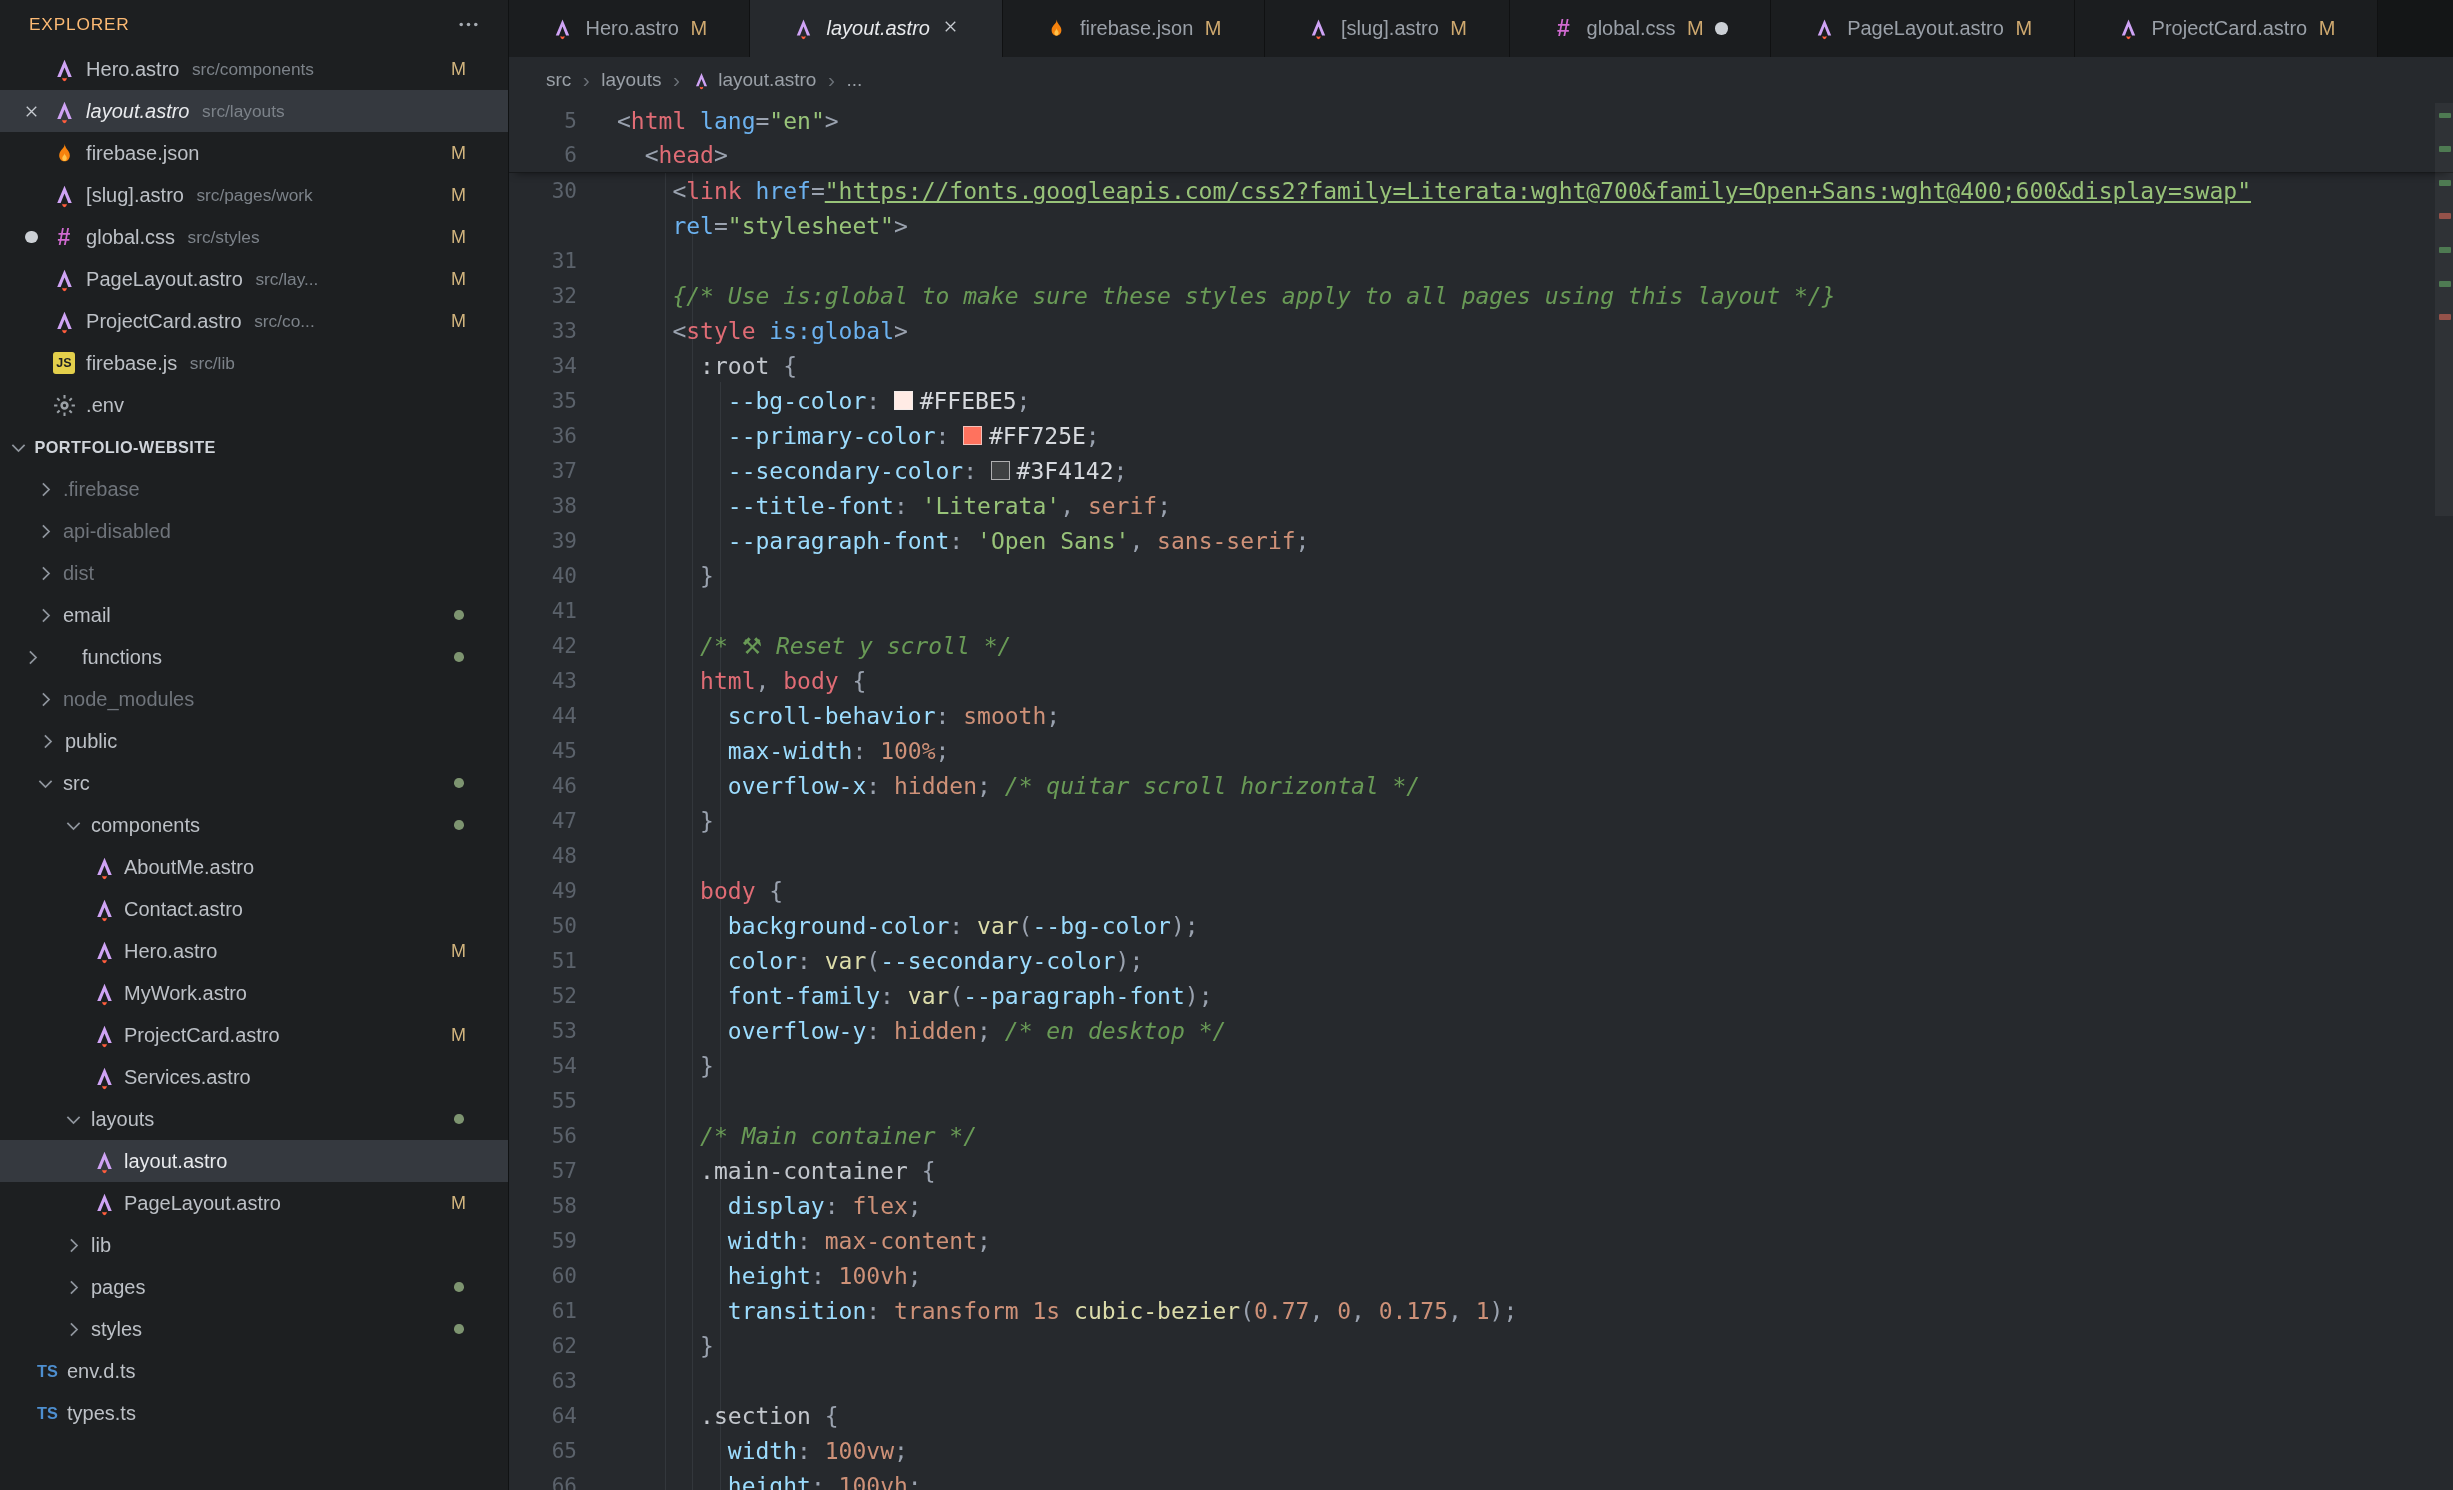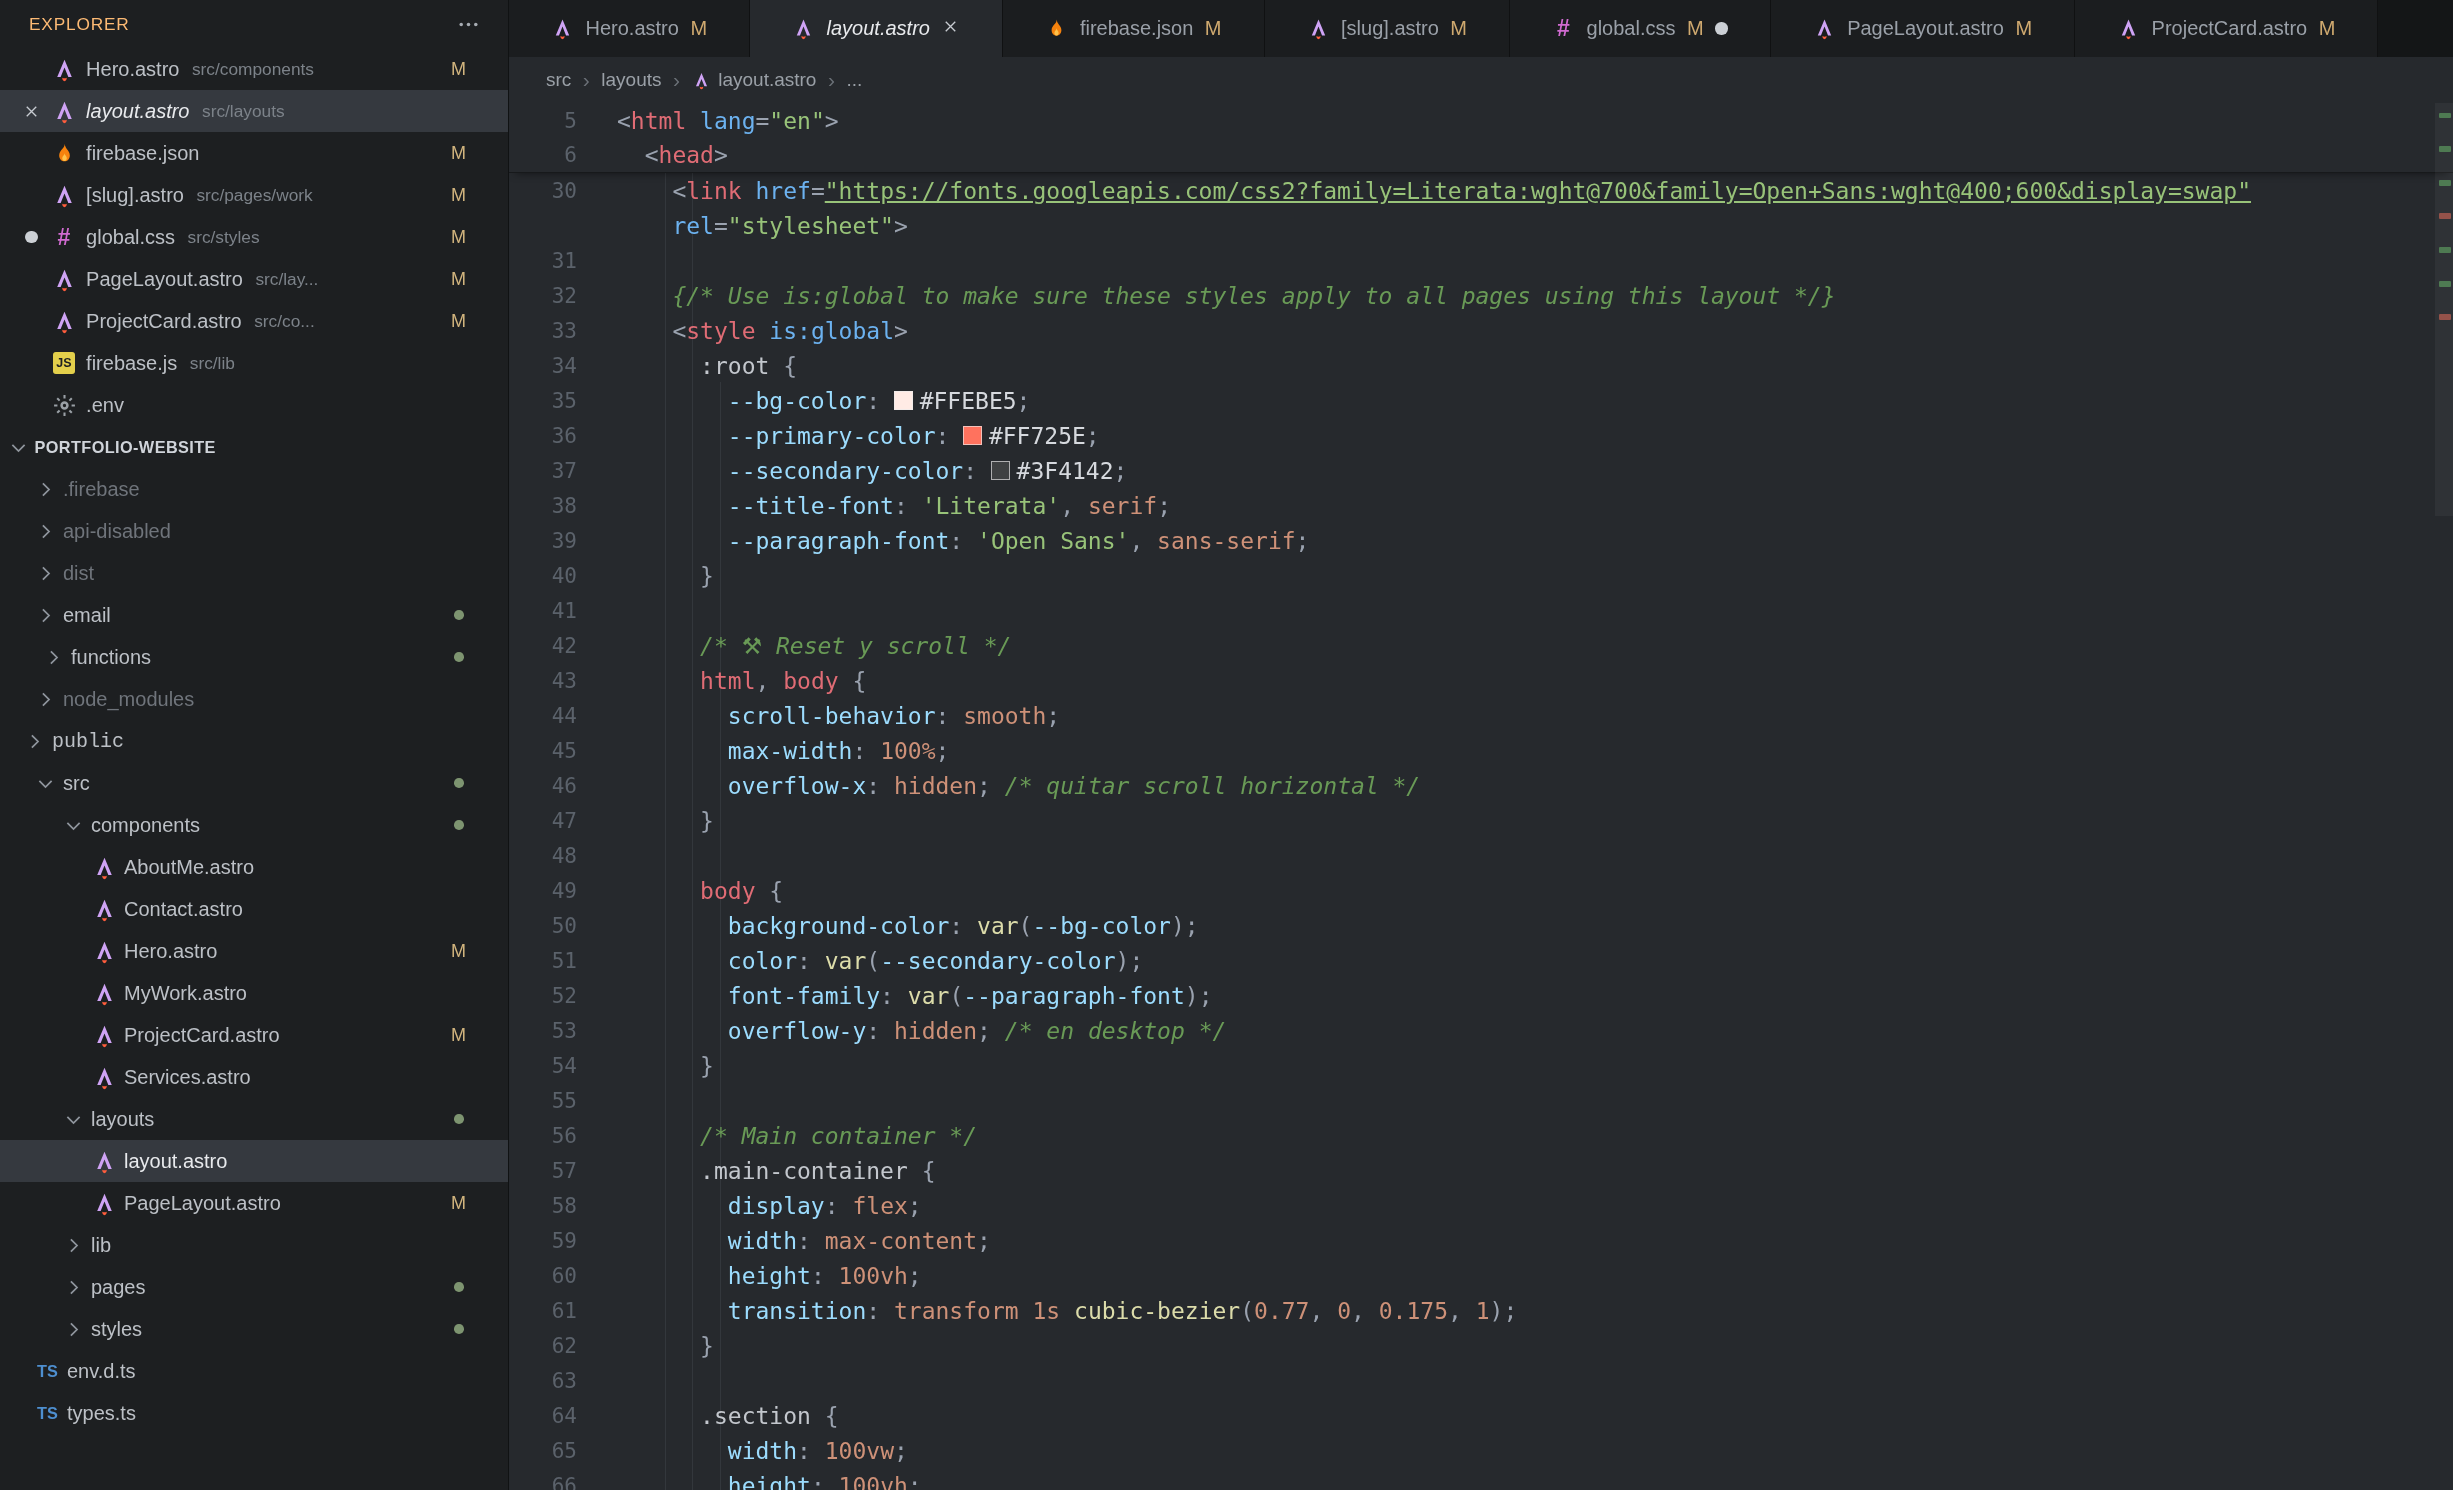--- a/index.html
+++ b/index.html
@@ -230,38 +230,38 @@
         </div>
         <div class="tree-row" style="padding-left: 35px;">
           <span class="icon chev-box sm">
             <svg viewBox="0 0 24 24" fill="none" stroke="#8f959d" stroke-width="2">
               <path d="M9 5l7 7-7 7"></path>
             </svg>
           </span>
           <span class="tree-name">email</span>
           <span class="row-dot"></span>
         </div>
-        <div class="tree-row" style="padding-left: 43px;">
+        <div class="tree-row" style="padding-left: 22px; gap: 32px;">
           <span class="icon chev-box sm">
             <svg viewBox="0 0 24 24" fill="none" stroke="#8f959d" stroke-width="2">
               <path d="M9 5l7 7-7 7"></path>
             </svg>
           </span>
           <span class="tree-name">functions</span>
           <span class="row-dot"></span>
         </div>
         <div class="tree-row dim" style="padding-left: 35px;">
           <span class="icon chev-box sm">
             <svg viewBox="0 0 24 24" fill="none" stroke="#8f959d" stroke-width="2">
               <path d="M9 5l7 7-7 7"></path>
             </svg>
           </span>
           <span class="tree-name">node_modules</span>
         </div>
-        <div class="tree-row" style="padding-left: 24px; font-family: Liberation Mono, monospace;">
+        <div class="tree-row" style="padding-left: 37px;">
           <span class="icon chev-box sm">
             <svg viewBox="0 0 24 24" fill="none" stroke="#8f959d" stroke-width="2">
               <path d="M9 5l7 7-7 7"></path>
             </svg>
           </span>
           <span class="tree-name">public</span>
         </div>
         <div class="tree-row" style="padding-left: 35px;">
           <span class="icon chev-box sm">
             <svg viewBox="0 0 24 24" fill="none" stroke="#8f959d" stroke-width="2">

